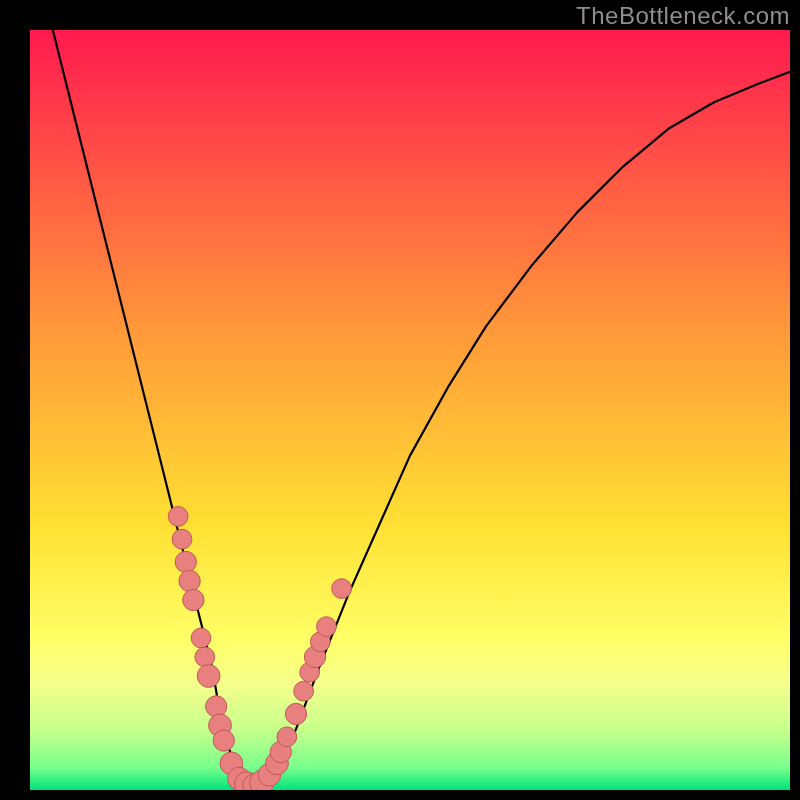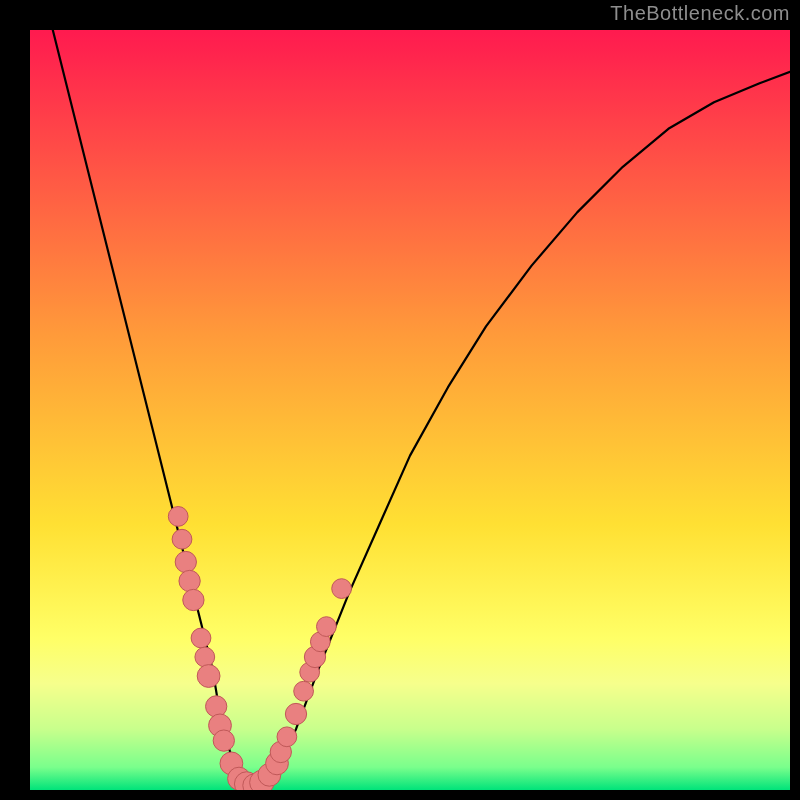--- a/index.html
+++ b/index.html
@@ -14,21 +14,21 @@
   .stage {
     position: relative;
     width: 800px;
     height: 800px;
     background: #000;
   }
   .watermark {
     position: absolute;
     top: 2px;
     right: 10px;
-    font-size: 20px;
+    font-size: 24px;
     font-weight: 400;
     color: #8e8e8e;
     letter-spacing: 0.5px;
     z-index: 10;
   }
   .plot {
     position: absolute;
     left: 30px;
     top: 30px;
     width: 760px;

